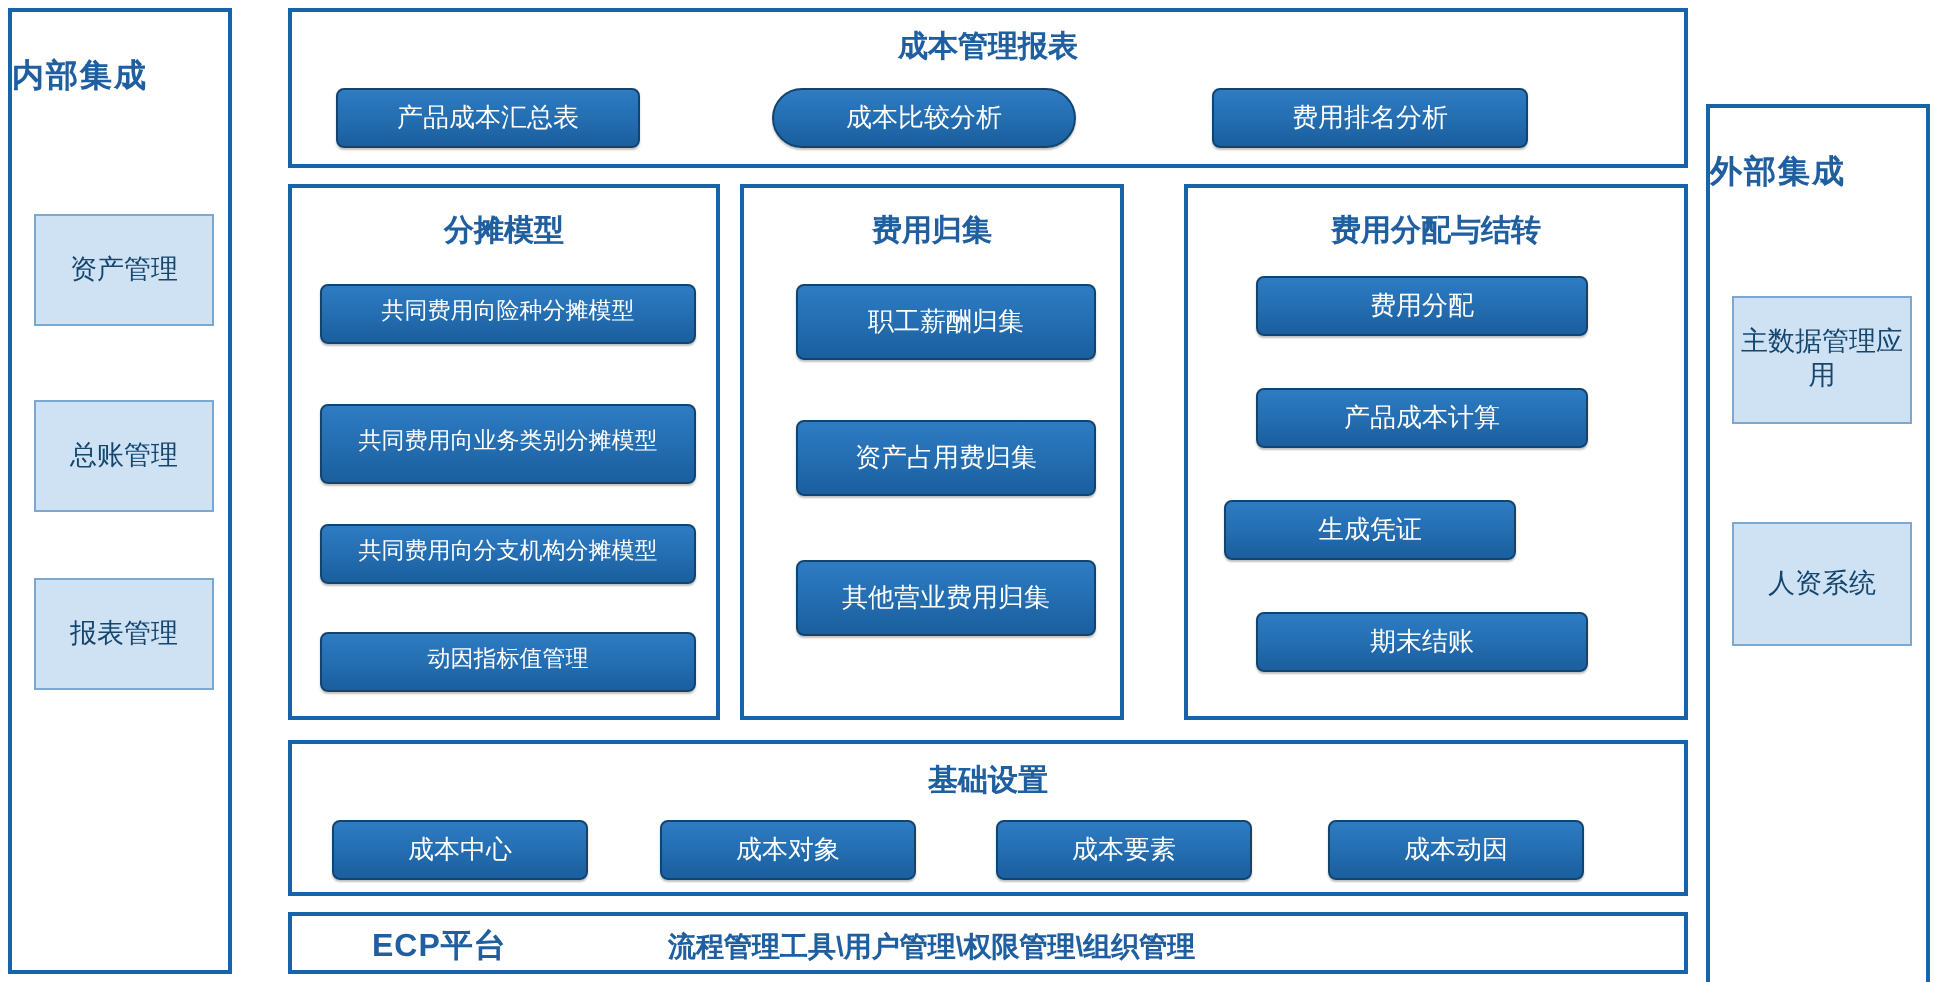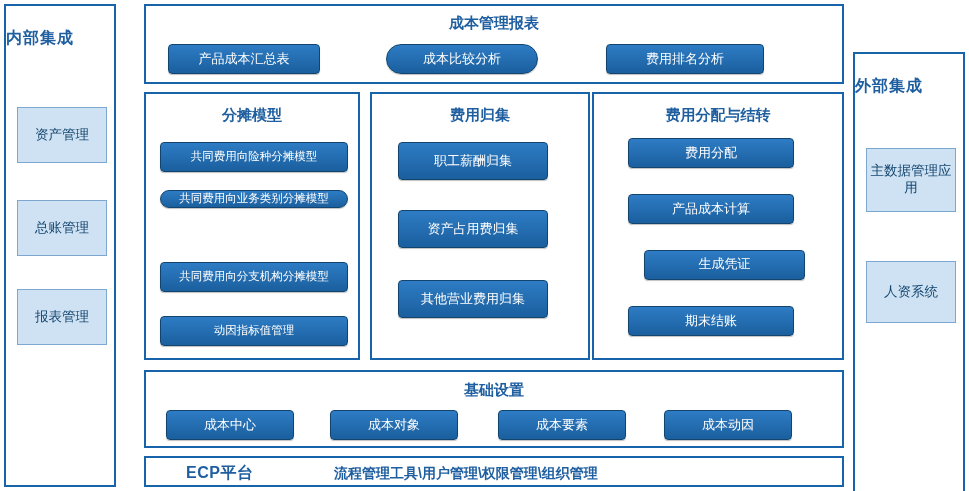--- a/index.html
+++ b/index.html
@@ -101,21 +101,21 @@
     white-space: nowrap;
   }
   .btn.sm { font-size: 11.5px; }
 
   
   #p-report { left: 4px; top: 0px; width: 700px; height: 80px; }
   #p-report .panel-title { top: 8px; }
 
   
   #p-alloc  { left: 4px;   top: 88px; width: 216px; height: 268px; }
-  #p-gather { left: 230px; top: 88px; width: 220px; height: 268px; }
+  #p-gather { left: 230px; top: 88px; width: 192px; height: 268px; }
   #p-dist   { left: 452px; top: 88px; width: 252px; height: 268px; }
   #p-alloc .panel-title, #p-gather .panel-title, #p-dist .panel-title { top: 12px; }
 
   
   #p-base { left: 4px; top: 366px; width: 700px; height: 78px; }
   #p-base .panel-title { top: 9px; }
 
   
   #p-ecp { left: 4px; top: 452px; width: 700px; height: 31px; }
   .ecp-label {
@@ -155,37 +155,37 @@
     <div class="panel" id="p-report">
       <div class="panel-title">成本管理报表</div>
       <div class="btn" style="left:22px; top:38px; width:152px; height:30px;">产品成本汇总表</div>
       <div class="btn" style="left:240px; top:38px; width:152px; height:30px;border-radius:15px;">成本比较分析</div>
       <div class="btn" style="left:460px; top:38px; width:158px; height:30px;">费用排名分析</div>
     </div>
 
     <div class="panel" id="p-alloc">
       <div class="panel-title">分摊模型</div>
       <div class="btn sm" style="left:14px; top:48px; width:188px; height:30px;">共同费用向险种分摊模型</div>
-      <div class="btn sm" style="left:14px; top:96px; width:188px; height:18px;border-radius:10px;">共同费用向业务类别分摊模型</div>
+      <div class="btn sm" style="left:14px; top:108px; width:188px; height:40px;">共同费用向业务类别分摊模型</div>
       <div class="btn sm" style="left:14px; top:168px; width:188px; height:30px;">共同费用向分支机构分摊模型</div>
       <div class="btn sm" style="left:14px; top:222px; width:188px; height:30px;">动因指标值管理</div>
     </div>
 
     <div class="panel" id="p-gather">
       <div class="panel-title">费用归集</div>
       <div class="btn" style="left:26px; top:48px; width:150px; height:38px;">职工薪酬归集</div>
       <div class="btn" style="left:26px; top:116px; width:150px; height:38px;">资产占用费归集</div>
       <div class="btn" style="left:26px; top:186px; width:150px; height:38px;">其他营业费用归集</div>
     </div>
 
     <div class="panel" id="p-dist">
       <div class="panel-title">费用分配与结转</div>
       <div class="btn" style="left:34px; top:44px; width:166px; height:30px;">费用分配</div>
       <div class="btn" style="left:34px; top:100px; width:166px; height:30px;">产品成本计算</div>
-      <div class="btn" style="left:50px; top:156px; width:161px; height:30px;font-family:Liberation Mono, monospace;">生成凭证</div>
+      <div class="btn" style="left:18px; top:156px; width:146px; height:30px;">生成凭证</div>
       <div class="btn" style="left:34px; top:212px; width:166px; height:30px;">期末结账</div>
     </div>
 
     <div class="panel" id="p-base">
       <div class="panel-title">基础设置</div>
       <div class="btn" style="left:20px; top:38px; width:128px; height:30px;">成本中心</div>
       <div class="btn" style="left:184px; top:38px; width:128px; height:30px;">成本对象</div>
       <div class="btn" style="left:352px; top:38px; width:128px; height:30px;">成本要素</div>
       <div class="btn" style="left:518px; top:38px; width:128px; height:30px;">成本动因</div>
     </div>

